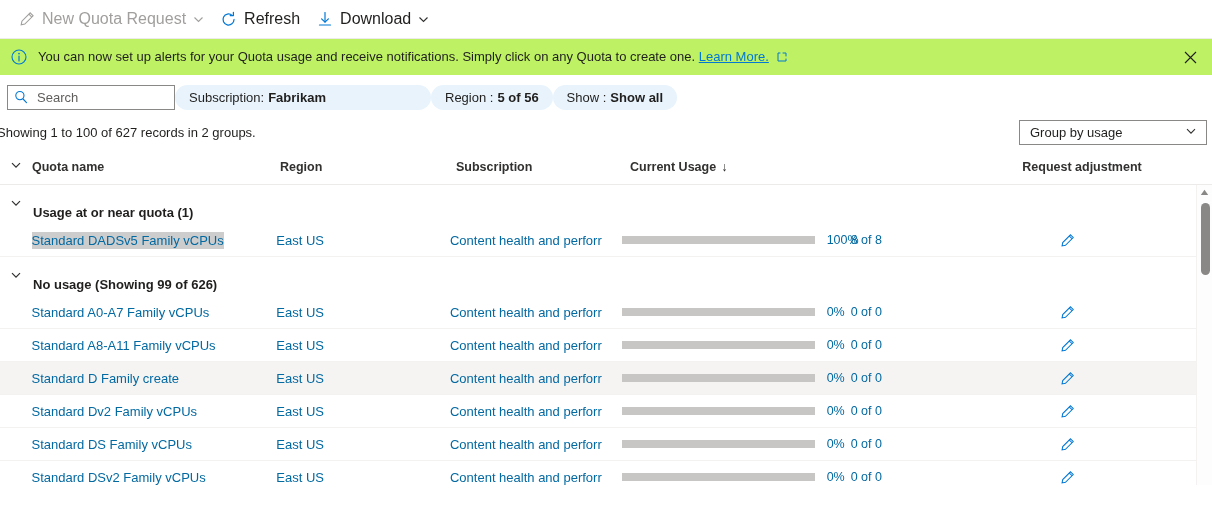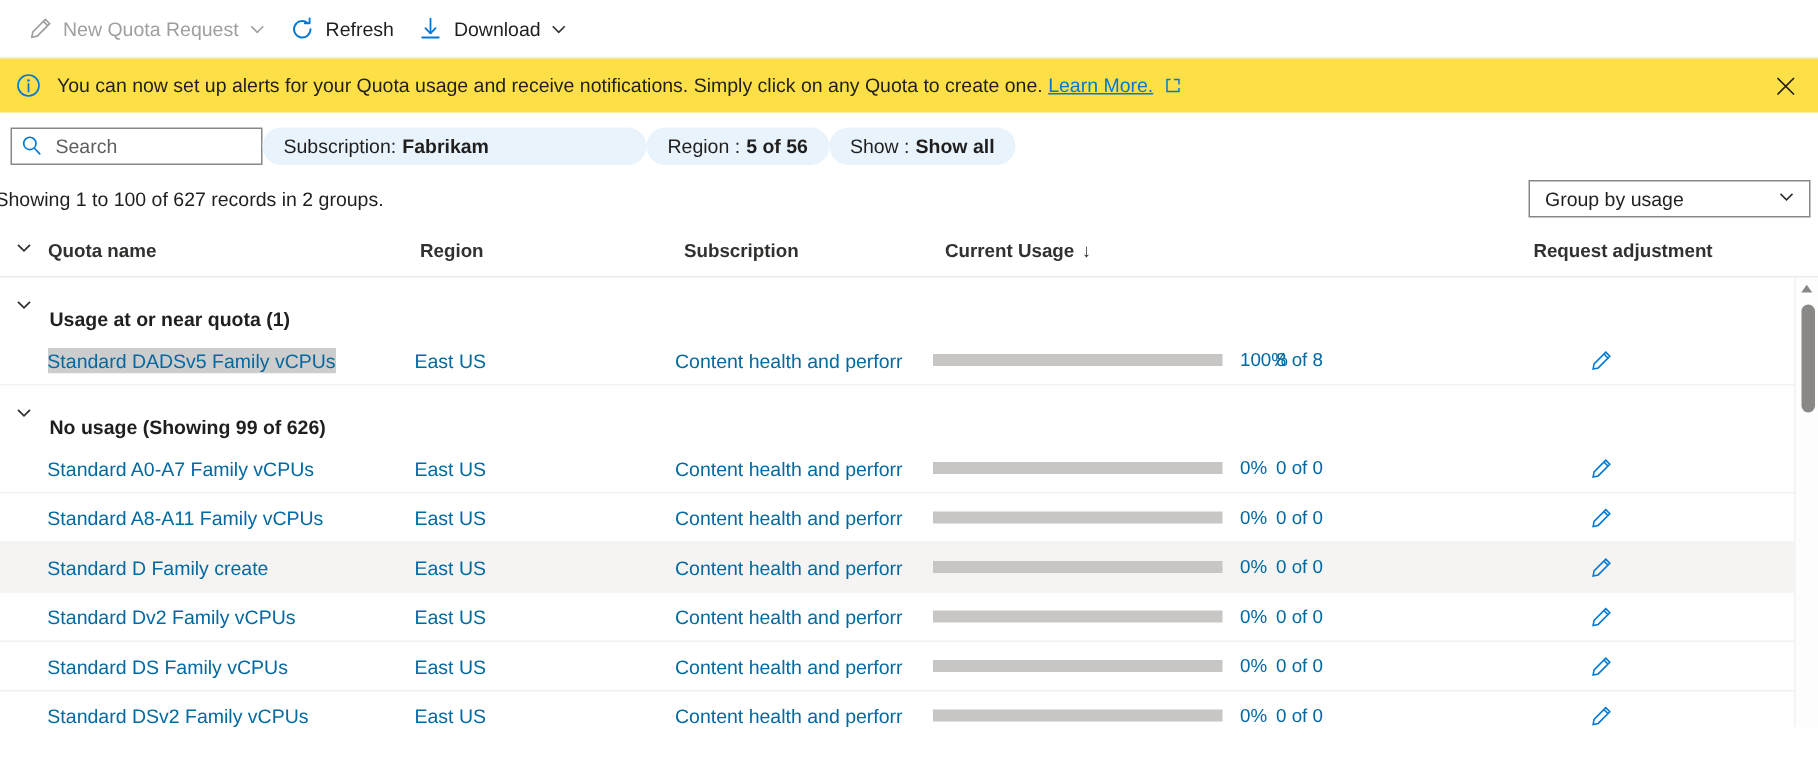--- a/index.html
+++ b/index.html
@@ -21,21 +21,21 @@
     padding: 0 10px;
     gap: 0;
     border-bottom: 1px solid #edebe9;
     background: #fff;
   }
   .tb-item {
     display: flex;
     align-items: center;
     height: 30px;
     padding: 0 8px;
-    font-size: 13px;
+    font-size: 16px;
     color: #201f1e;
     cursor: pointer;
     white-space: nowrap;
   }
   .tb-item.disabled { color: #a19f9d; cursor: default; }
   .tb-icon {
     width: 17px; height: 17px;
     display: inline-flex;
     align-items: center; justify-content: center;
     margin-right: 7px;
@@ -43,21 +43,21 @@
   }
   .tb-caret {
     margin-left: 7px;
     display: inline-flex;
     align-items: center;
   }
 
   
   .banner {
     height: 36px;
-    background: #fde047;
+    background: #bef264;
     display: flex;
     align-items: center;
     padding: 0 12px 0 11px;
     font-size: 13px;
     position: relative;
   }
   .banner-icon { width: 16px; height: 16px; flex: none; margin-right: 11px; }
   .banner-text { color: #201f1e; font-size: 13px; white-space: nowrap; }
   .banner-link {
     color: #0078d4;

